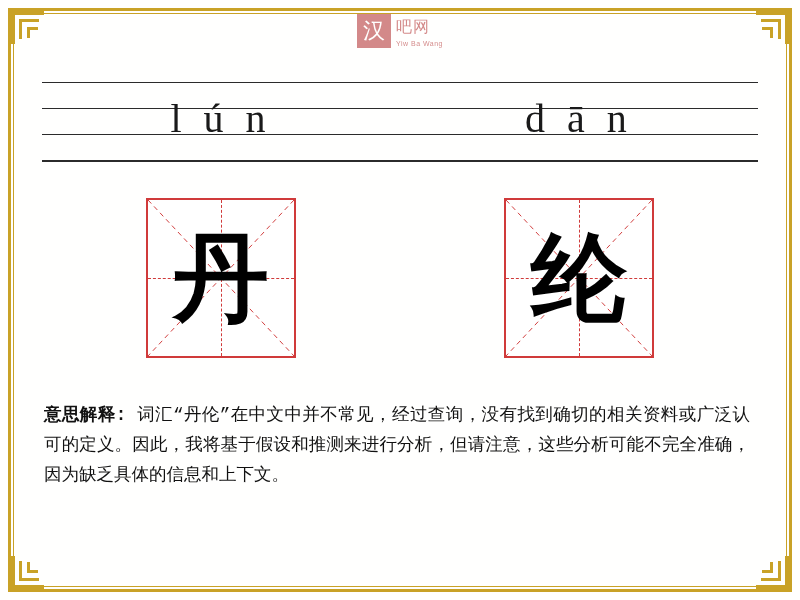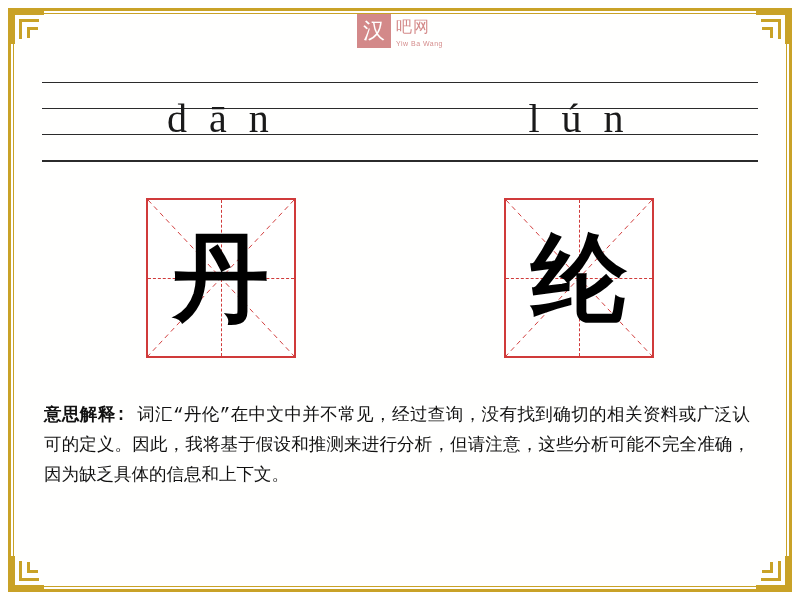--- a/index.html
+++ b/index.html
@@ -270,22 +270,22 @@
   </div>
 
   <div class="staff">
     <div class="line l1"></div>
     <div class="line l2"></div>
     <div class="line l3"></div>
     <div class="line l4"></div>
   </div>
 
   <div class="pinyin-row">
+    <div class="pinyin-cell">l ú n</div>
     <div class="pinyin-cell">d ā n</div>
-    <div class="pinyin-cell">l ú n</div>
   </div>
 
   <div class="char-row">
     <div class="char-cell">
       <div class="tianzi">
         <div class="dash-h"></div>
         <div class="dash-v"></div>
         <svg class="diag" viewBox="0 0 150 160" preserveAspectRatio="none">
           <line x1="0" y1="0" x2="150" y2="160" stroke="#d03a3a" stroke-width="1" stroke-dasharray="5,4"></line>
           <line x1="150" y1="0" x2="0" y2="160" stroke="#d03a3a" stroke-width="1" stroke-dasharray="5,4"></line>

